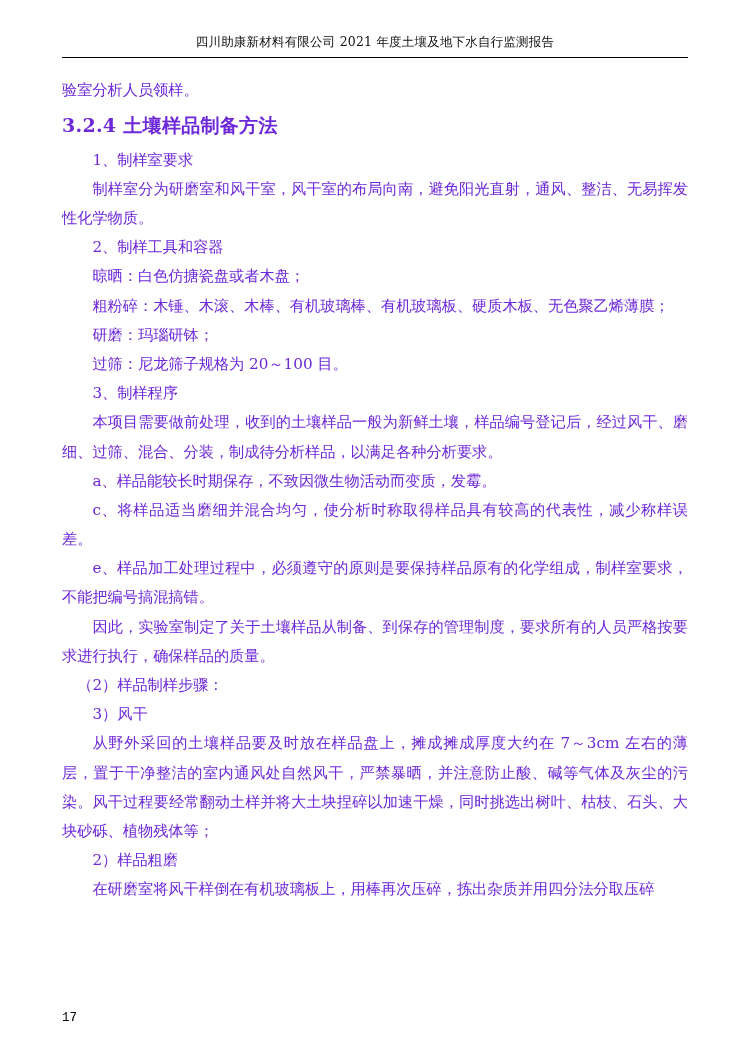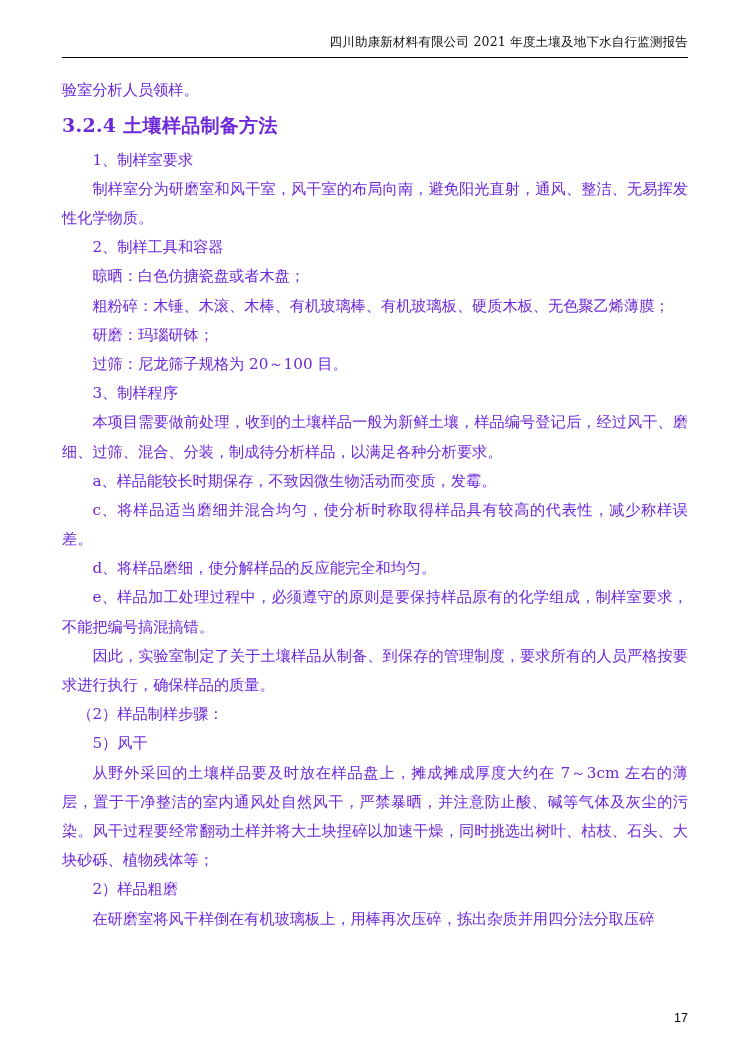--- a/index.html
+++ b/index.html
@@ -19,21 +19,21 @@
     overflow: hidden;
   }
   .page-inner {
     position: absolute;
     left: 62px;
     top: 34px;
     right: 62px;
     bottom: 30px;
   }
   .header {
-    text-align: right;
+    text-align: center;
     font-size: 12.5px;
     font-family: "DejaVu Serif", serif;
     letter-spacing: 0.2px;
     padding-bottom: 6px;
     color: #111;
   }
   .header-rule {
     border-bottom: 1px solid #000;
     margin: 0 0 18px 0;
   }
@@ -59,23 +59,23 @@
     font-weight: bold;
     font-size: 19px;
     margin: 2px 0 2px 0;
     letter-spacing: 0.3px;
   }
   .footer {
     position: absolute;
     left: 0;
     right: 0;
     bottom: 6px;
-    text-align: right;
+    text-align: left;
     font-size: 12.5px;
-    font-family: Liberation Sans, sans-serif;
+    font-family: Liberation Mono, monospace;
   }
 </style>
 </head>
 <body>
 
 <div class="page">
   <div class="page-inner">
 
     <div class="header">四川助康新材料有限公司 2021 年度土壤及地下水自行监测报告</div>
     <div class="header-rule"></div>
@@ -87,25 +87,24 @@
       <p class="p-indent">制样室分为研磨室和风干室，风干室的布局向南，避免阳光直射，通风、整洁、无易挥发性化学物质。</p>
       <p class="p-indent">2、制样工具和容器</p>
       <p class="p-indent">晾晒：白色仿搪瓷盘或者木盘；</p>
       <p class="p-indent">粗粉碎：木锤、木滚、木棒、有机玻璃棒、有机玻璃板、硬质木板、无色聚乙烯薄膜；</p>
       <p class="p-indent">研磨：玛瑙研钵；</p>
       <p class="p-indent">过筛：尼龙筛子规格为 20～100 目。</p>
       <p class="p-indent">3、制样程序</p>
       <p class="p-indent">本项目需要做前处理，收到的土壤样品一般为新鲜土壤，样品编号登记后，经过风干、磨细、过筛、混合、分装，制成待分析样品，以满足各种分析要求。</p>
       <p class="p-indent">a、样品能较长时期保存，不致因微生物活动而变质，发霉。</p>
       <p class="p-indent">c、将样品适当磨细并混合均匀，使分析时称取得样品具有较高的代表性，减少称样误差。</p>
-      <p class="p-indent">d、将样品磨细，使分解样品的反应能完全和均匀。</p>
       <p class="p-indent">e、样品加工处理过程中，必须遵守的原则是要保持样品原有的化学组成，制样室要求，不能把编号搞混搞错。</p>
       <p class="p-indent">因此，实验室制定了关于土壤样品从制备、到保存的管理制度，要求所有的人员严格按要求进行执行，确保样品的质量。</p>
       <p class="p-indent1">（2）样品制样步骤：</p>
-      <p class="p-indent">5）风干</p>
+      <p class="p-indent">3）风干</p>
       <p class="p-indent">从野外采回的土壤样品要及时放在样品盘上，摊成摊成厚度大约在 7～3cm 左右的薄层，置于干净整洁的室内通风处自然风干，严禁暴晒，并注意防止酸、碱等气体及灰尘的污染。风干过程要经常翻动土样并将大土块捏碎以加速干燥，同时挑选出树叶、枯枝、石头、大块砂砾、植物残体等；</p>
       <p class="p-indent">2）样品粗磨</p>
       <p class="p-indent">在研磨室将风干样倒在有机玻璃板上，用棒再次压碎，拣出杂质并用四分法分取压碎</p>
     </div>
 
     <div class="footer">17</div>
   </div>
 </div>
 
 </body></html>

